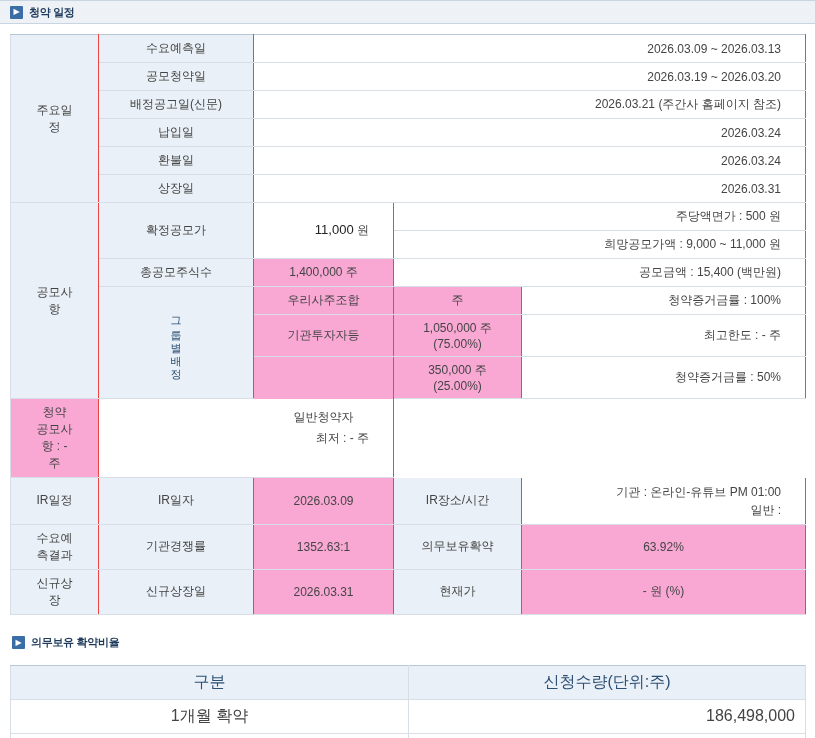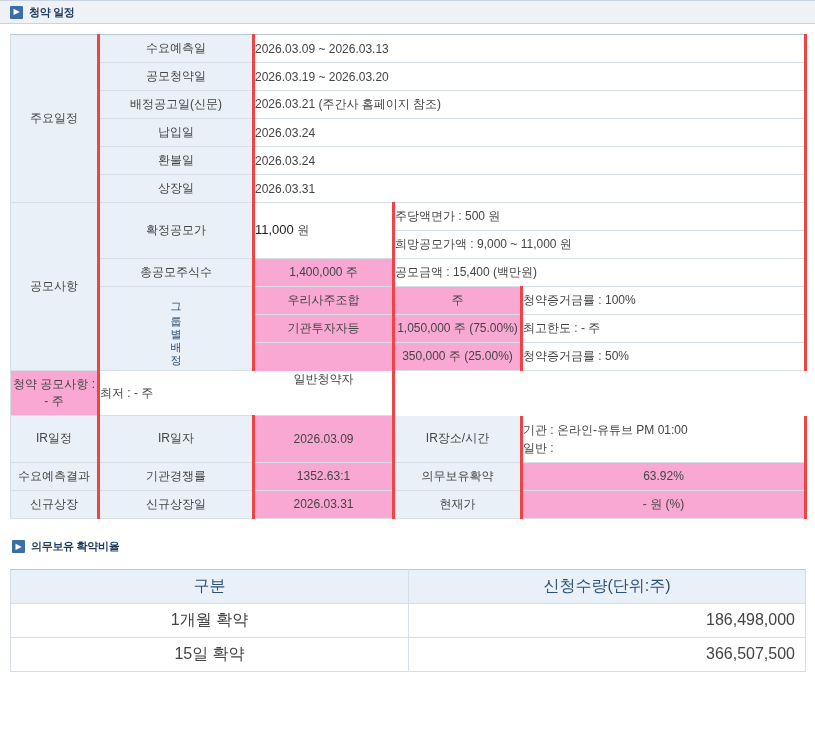--- a/index.html
+++ b/index.html
@@ -56,35 +56,35 @@
   .table-wrap.second { padding-top: 8px; }
 
   table.grid {
     width: 795px;
     border-collapse: collapse;
     table-layout: fixed;
     border-top: 1px solid #b9c6d6;
     border-left: 1px solid #d7dee7;
   }
   table.grid td, table.grid th {
-    border-right: 3px solid #ef4444;
+    border-right: 1px solid #ef4444;
     border-bottom: 1px solid #d7dee7;
-    padding: 5px 0;
+    padding: 5px 24px;
     font-size: 12px;
     color: #444;
     vertical-align: middle;
     height: 26px;
   }
   .hd {
     background: #eaf0f7;
     text-align: center;
     color: #2c4f74;
     font-weight: normal;
   }
-  .val { background: #ffffff; text-align: left; }
+  .val { background: #ffffff; text-align: right; }
   .val-c { background: #f9a8d4; text-align: center; }
   .bold { font-weight: normal; color: #222; }
   .vert {
     writing-mode: vertical-rl;
     text-orientation: upright;
     letter-spacing: 2px;
     line-height: 1.1;
     margin: 0 auto;
     display: inline-block;
     font-size: 11px;

